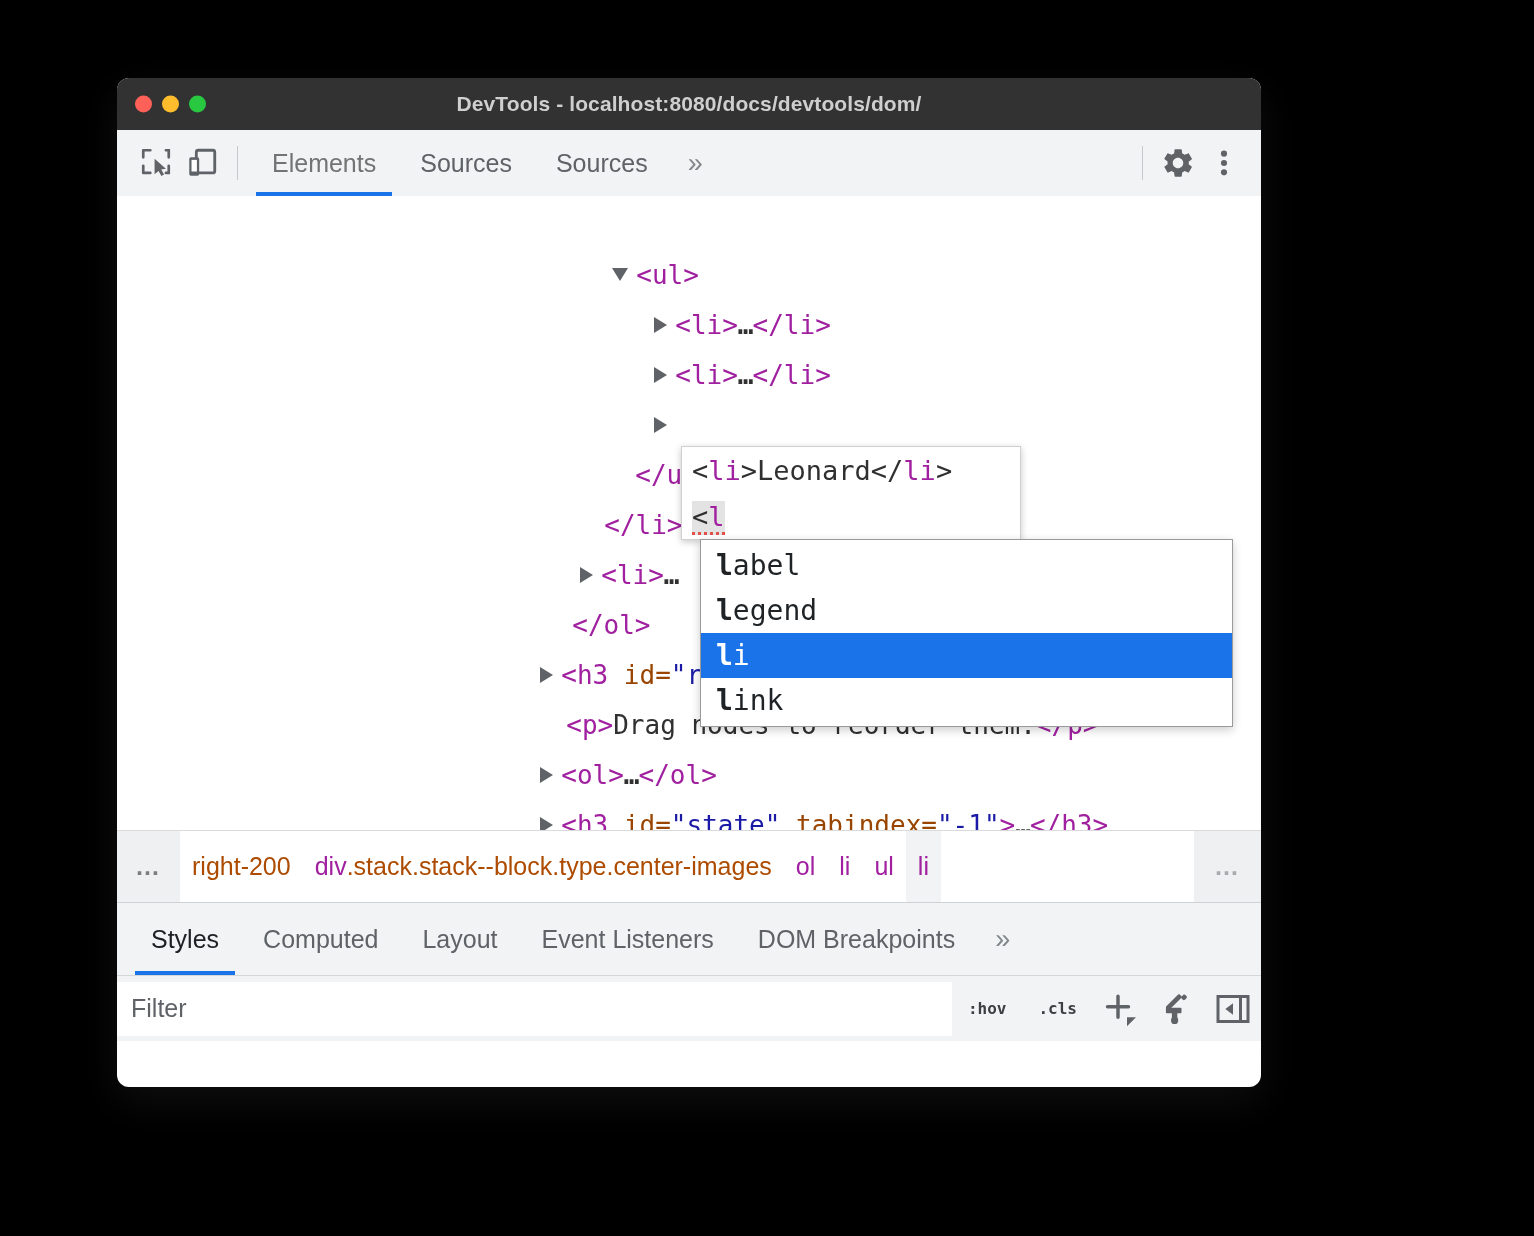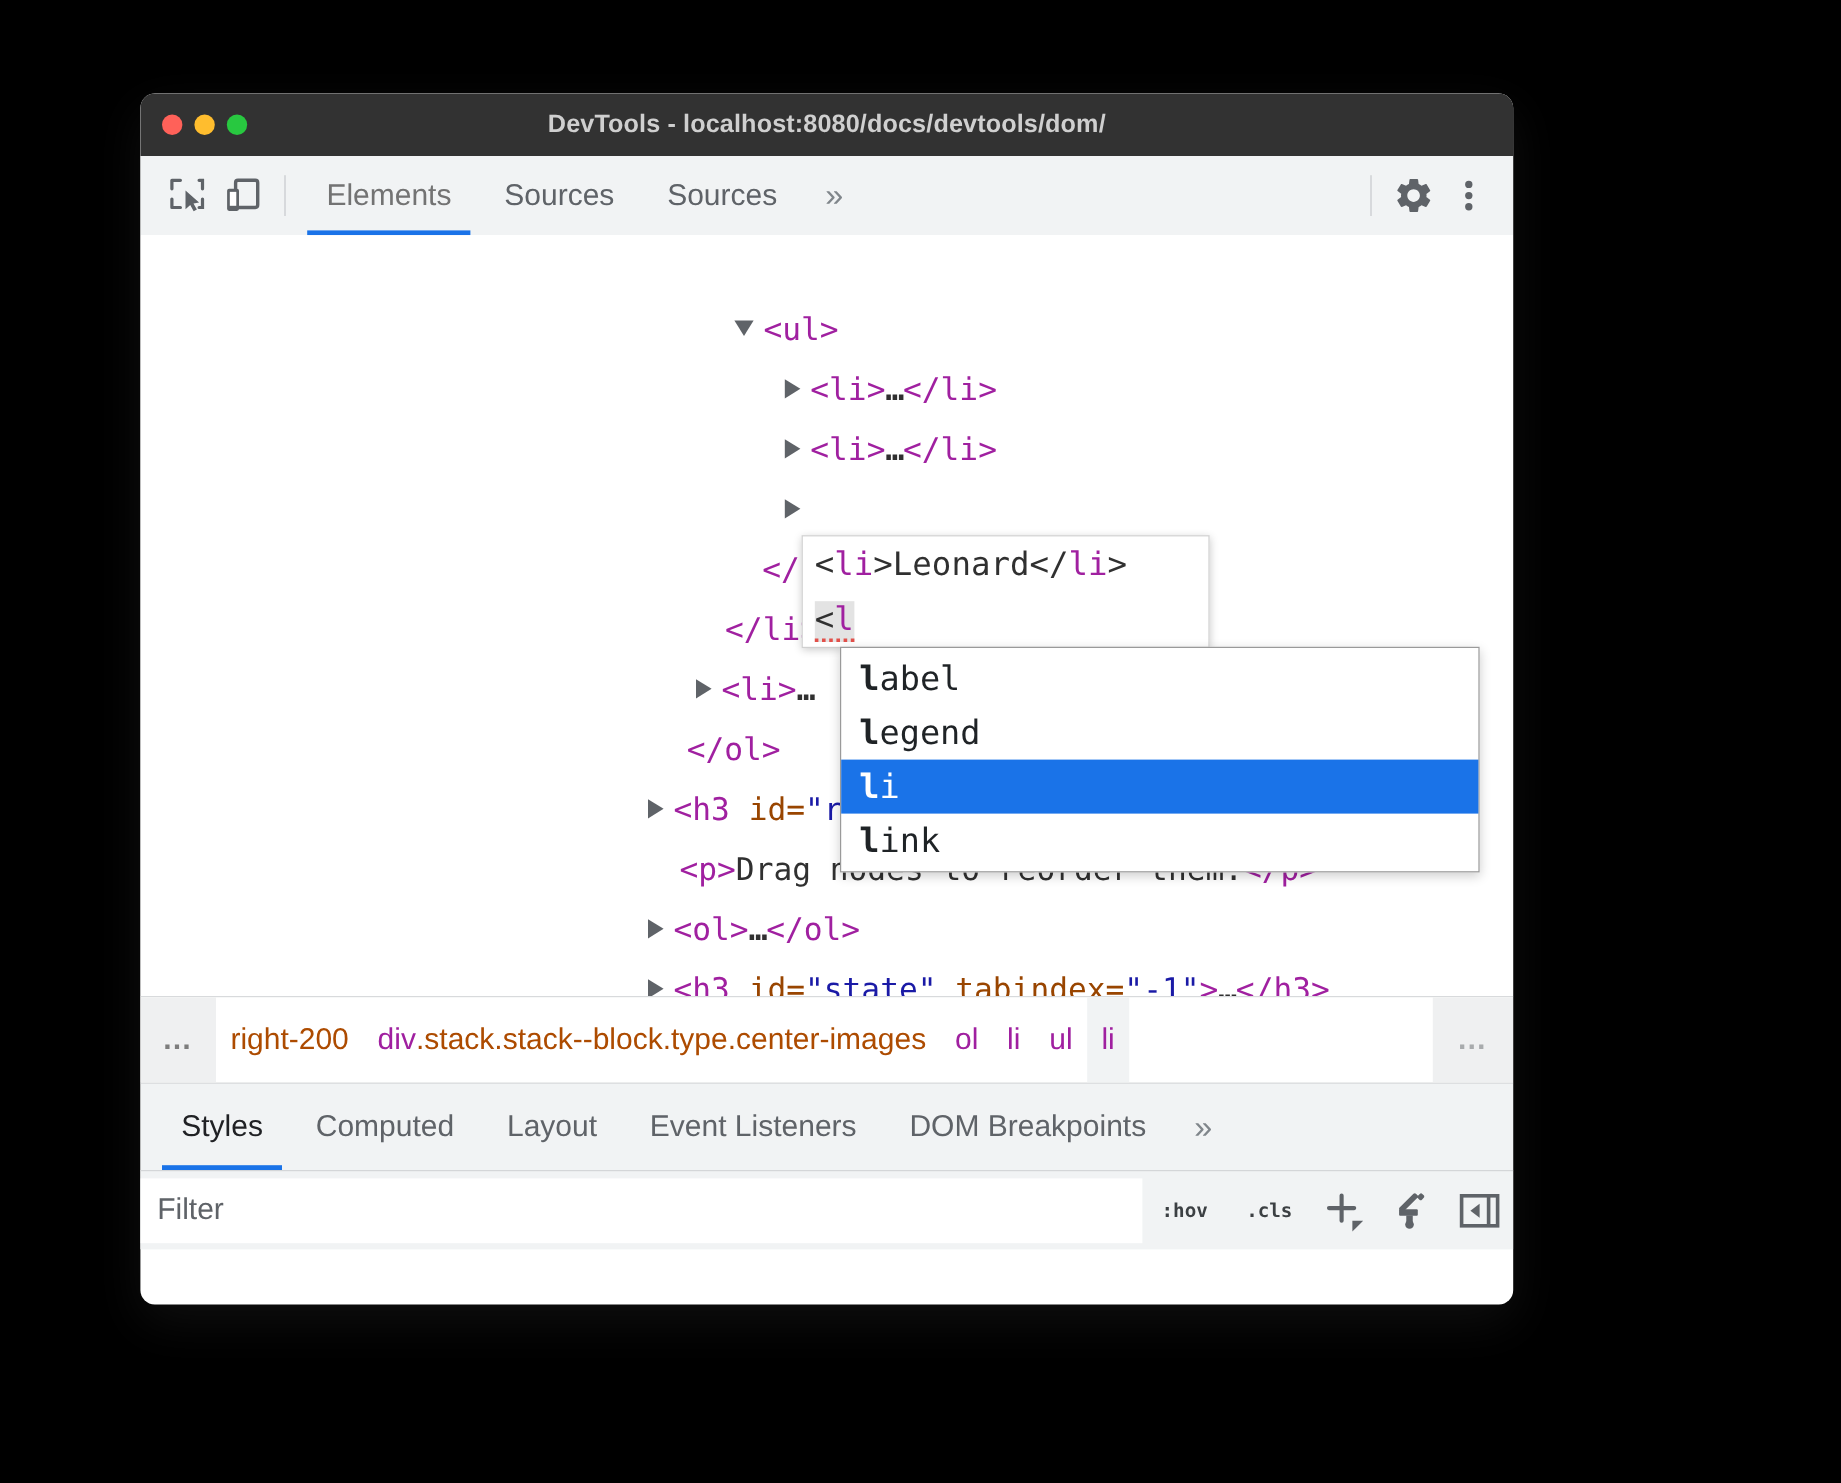--- a/index.html
+++ b/index.html
@@ -149,21 +149,21 @@
   }
   .tag   { color: #a020a0; }
   .attr  { color: #994500; }
   .val   { color: #1a1aa6; }
   .txt   { color: #303030; }
   .ell   { color: #303030; font-weight: bold; letter-spacing: -1px; }
 
   
   .editbox {
     position: absolute;
-    left: 551px;
+    left: 564px;
     top: 368px;
     width: 340px;
     height: 94px;
     background: #ffffff;
     border: 1px solid #d0d0d0;
     box-shadow: 0 2px 7px rgba(0,0,0,0.22);
     font-family: "DejaVu Sans Mono", monospace;
     font-size: 27px;
     line-height: 46px;
     padding: 1px 0 0 10px;

